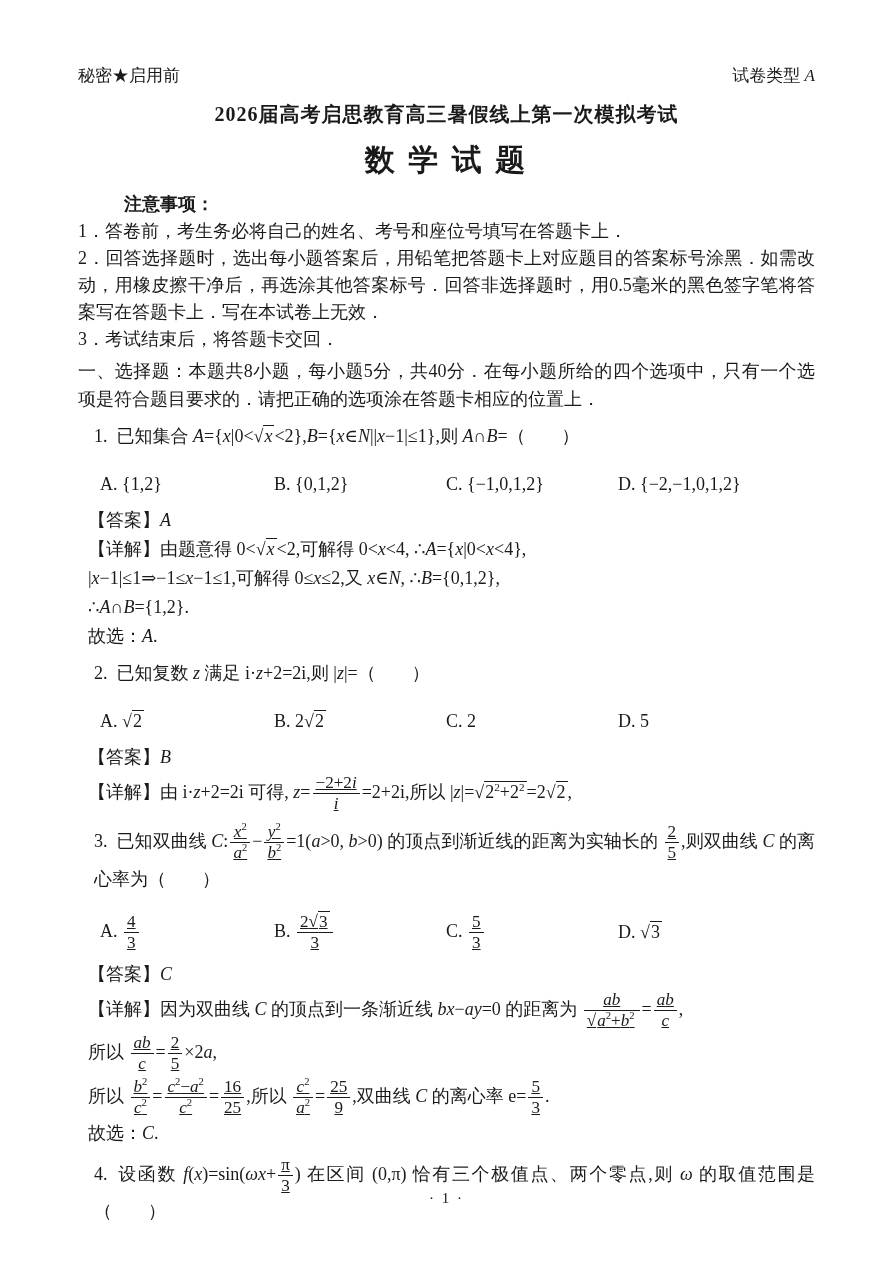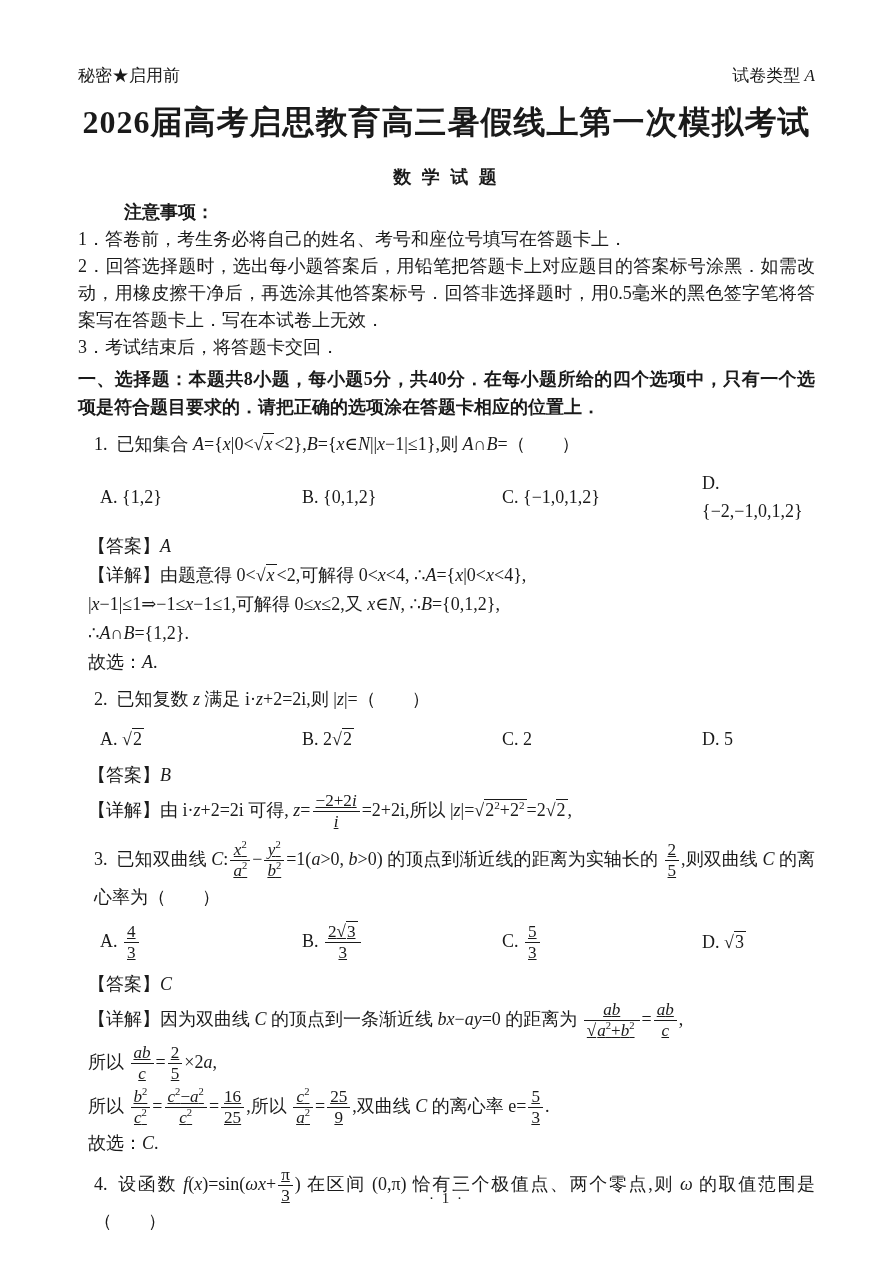--- a/index.html
+++ b/index.html
@@ -3,29 +3,29 @@
 <meta charset="utf-8">
 <style>
   * { box-sizing: border-box; }
   html, body { margin: 0; padding: 0; background: #ffffff; }
   .sheet {
     width: 893px; height: 1263px; background: #fff; color: #1a1a1a;
     font-family: "Liberation Serif", "DejaVu Serif", serif;
     font-size: 18px; position: relative; padding: 64px 78px 0 78px; overflow: hidden;
   }
   .hdr { display: flex; justify-content: space-between; font-size: 17px; }
-  .title { text-align: center; font-weight: 700; font-size: 32px; margin-top: 14px; letter-spacing: 1px; }
-  .subtitle { text-align: center; font-weight: 700; font-size: 18px; margin-top: 20px; letter-spacing: 3px; }
+  .title { text-align: center; font-weight: 700; font-size: 20px; margin-top: 14px; letter-spacing: 1px; }
+  .subtitle { text-align: center; font-weight: 700; font-size: 30px; margin-top: 12px; letter-spacing: 3px; }
   .notice-heading { font-weight: 700; margin-top: 10px; line-height: 27px; margin-left: 46px; }
   .body-text { margin: 0; line-height: 27px; text-align: justify; }
-  .section-heading { font-weight: 700; margin: 4px 0 0 0; line-height: 28px; text-align: justify; }
+  .section-heading { font-weight: 400; margin: 4px 0 0 0; line-height: 28px; text-align: justify; }
   .question { margin-top: 6px; }
   .stem { margin: 8px 0 0 0; padding-left: 16px; line-height: 30px; text-align: justify; }
   .qno { margin-right: 9px; }
-  .options { display: grid; grid-template-columns: 174px 172px 172px auto; padding-left: 22px; margin: 10px 0 8px 0; align-items: center; min-height: 30px; line-height: 28px; gap: 28px; }
+  .options { display: grid; grid-template-columns: 174px 172px 172px auto; padding-left: 22px; margin: 18px 0 8px 0; align-items: center; min-height: 30px; line-height: 28px; }
   .ans { margin: 6px 0 2px 10px; line-height: 27px; }
   .exp { margin: 2px 0 2px 10px; line-height: 27px; text-align: justify; }
   .footer { position: absolute; bottom: 56px; left: 0; width: 100%; text-align: center; font-size: 15px; letter-spacing: 2px; }
   
   i { font-style: italic; }
   sup { font-size: 0.62em; line-height: 0; }
   .fr { display: inline-flex; flex-direction: column; text-align: center; vertical-align: middle; margin: 0 2px; line-height: 1.18; font-size: 0.95em; text-decoration: underline; }
   .fr .fn { display: block; border-bottom: 1.4px solid #1a1a1a; padding: 0 3px; }
   .fr .fd { display: block; padding: 0 3px; }
   .sq { white-space: nowrap; }

